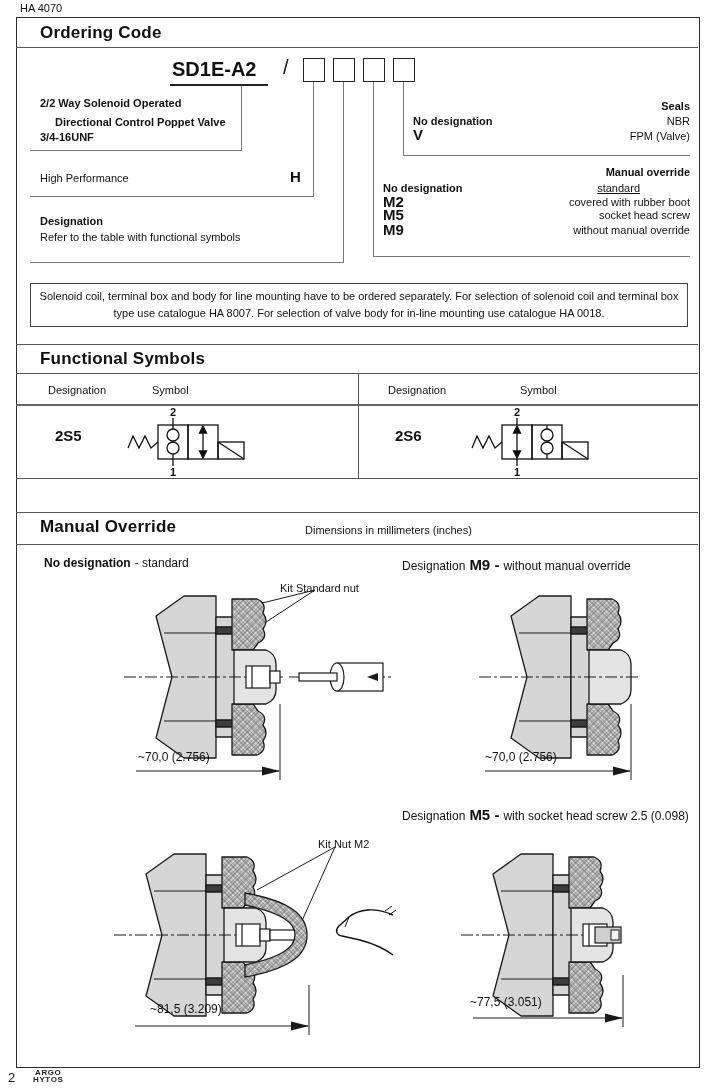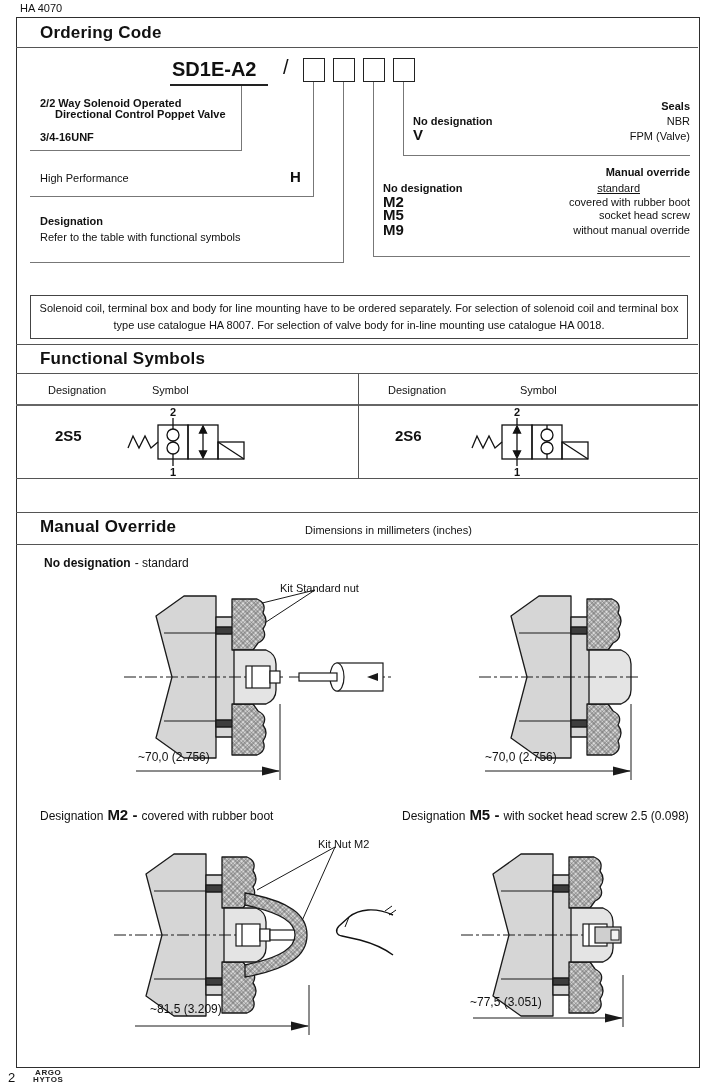--- a/index.html
+++ b/index.html
@@ -9,21 +9,21 @@
   .hl{position:absolute;height:1px;background:#555;}
   .vl{position:absolute;width:1px;background:#777;}
   .b{font-weight:bold;}
   .fs11{font-size:11px;line-height:1.25;}
   .fs15{font-size:15px;}
   .sec-title{font-size:17px;font-weight:bold;letter-spacing:.2px;}
   .frame{position:absolute;left:16px;top:17px;width:682px;height:1049px;border:1.6px solid #2e2e2e;}
   .code-box{position:absolute;width:20px;height:22px;border:1.5px solid #222;background:#fff;}
   .rr{position:absolute;text-align:right;font-size:11px;}
   .note-box{position:absolute;left:30px;top:283px;width:656px;height:42px;border:1px solid #444;
-            display:flex;align-items:center;justify-content:center;margin-top:12px;}
+            display:flex;align-items:center;justify-content:center;}
   .note-box div{width:640px;text-align:center;font-size:11px;line-height:1.55;}
   .fig-label{position:absolute;font-size:12px;white-space:nowrap;}
   .fig-label .code{font-weight:bold;font-size:15px;}
   .fig-label .small-code{font-weight:bold;font-size:12px;}
   .fig-label span{margin-right:4px;}
   .callout{position:absolute;font-size:11px;white-space:nowrap;}
   .dim{position:absolute;font-size:12px;white-space:nowrap;}
   svg{overflow:visible;}
   svg .port{font-size:11px;fill:#111;stroke:none;text-anchor:middle;font-family:"Liberation Sans",sans-serif;font-weight:bold;}
   .logo{position:absolute;left:33px;top:1069px;font-size:8px;font-weight:bold;letter-spacing:.6px;line-height:7px;color:#222;}
@@ -98,21 +98,21 @@
   <div class="vl" style="left:313px;top:82px;height:114px;"></div>
   <div class="hl" style="left:30px;top:196px;width:284px;background:#777;"></div>
   <div class="vl" style="left:343px;top:82px;height:180px;"></div>
   <div class="hl" style="left:30px;top:262px;width:314px;background:#777;"></div>
   <div class="vl" style="left:373px;top:82px;height:174px;"></div>
   <div class="hl" style="left:373px;top:256px;width:317px;background:#777;"></div>
   <div class="vl" style="left:403px;top:82px;height:73px;"></div>
   <div class="hl" style="left:403px;top:155px;width:287px;background:#777;"></div>
 
   <div class="abs fs11 b" style="left:40px;top:97px;">2/2 Way Solenoid Operated</div>
-  <div class="abs fs11 b" style="left:40px;top:108px;padding-left:15px;">Directional Control Poppet Valve</div>
+  <div class="abs fs11 b" style="left:40px;top:116px;padding-left:15px;">Directional Control Poppet Valve</div>
   <div class="abs fs11 b" style="left:40px;top:131px;">3/4-16UNF</div>
 
   <div class="abs fs11" style="left:40px;top:172px;">High Performance</div>
   <div class="abs b fs15" style="left:290px;top:168px;">H</div>
 
   <div class="abs fs11 b" style="left:40px;top:215px;">Designation</div>
   <div class="abs fs11" style="left:40px;top:231px;">Refer to the table with functional symbols</div>
 
   <div class="rr b" style="left:480px;top:100px;width:210px;">Seals</div>
   <div class="abs fs11 b" style="left:413px;top:115px;">No designation</div>
@@ -204,35 +204,35 @@
       <g stroke="#1a1a1a" stroke-width="1">
         <line x1="190" y1="122" x2="190" y2="198"></line>
         <line x1="46" y1="189" x2="189" y2="189"></line>
         <polygon points="190,189 172,184.5 172,193.5" fill="#1a1a1a" stroke="none"></polygon>
       </g>
     </svg>
     <div class="dim" style="left:108px;top:200px;">~70,0 (2.756)</div>
   </div>
 
   <div class="abs" style="left:400px;top:550px;width:298px;height:255px;">
+    <div class="fig-label" style="left:2px;top:6px;">
+      <span>Designation</span><span class="code">M9 -</span><span>without manual override</span>
+    </div>
     <svg class="abs" style="left:55px;top:32px;" width="220" height="205" viewBox="0 0 220 205">
       <use href="#valve-base" transform="translate(20,10)"></use>
       <g stroke="#1a1a1a" stroke-width="1">
         <line x1="176" y1="122" x2="176" y2="198"></line>
         <line x1="30" y1="189" x2="175" y2="189"></line>
         <polygon points="176,189 158,184.5 158,193.5" fill="#1a1a1a" stroke="none"></polygon>
       </g>
     </svg>
     <div class="dim" style="left:85px;top:200px;">~70,0 (2.756)</div>
   </div>
 
   <div class="abs" style="left:30px;top:800px;width:365px;height:265px;">
-    <div class="fig-label" style="left:10px;top:6px;">
-      <span>Designation</span><span class="code">M2 -</span><span>covered with rubber boot</span>
-    </div>
     <div class="callout" style="left:288px;top:38px;">Kit Nut M2</div>
     <svg class="abs" style="left:55px;top:35px;" width="310" height="215" viewBox="0 0 310 215">
       <path d="M250,12 L172,55 M250,12 L216,88" stroke="#1a1a1a" stroke-width="1" fill="none"></path>
       <use href="#valve-base" transform="translate(25,15)"></use>
       <use href="#valve-stem" transform="translate(25,15)"></use>
       <rect x="185" y="95" width="28" height="10" fill="#fff" stroke="#1a1a1a" stroke-width="1.2"></rect>
       <path d="M160,58 C205,66 222,80 222,100 C222,120 205,134 160,142 L160,130 C198,122 210,112 210,100 C210,88 198,78 160,70 Z" fill="url(#hatch)" stroke="#1a1a1a" stroke-width="1.3"></path>
       <g transform="translate(250,70)">
         <path d="M58,10 C40,2 24,4 14,12 L4,21 C0,25 1,30 7,31 L25,35 C40,39 50,44 58,50" fill="#fff" stroke="#111" stroke-width="1.4"></path>
         <path d="M14,12 L10,22 M50,6 l7,-5 M54,10 l7,-5" stroke="#111" stroke-width="1" fill="none"></path>

